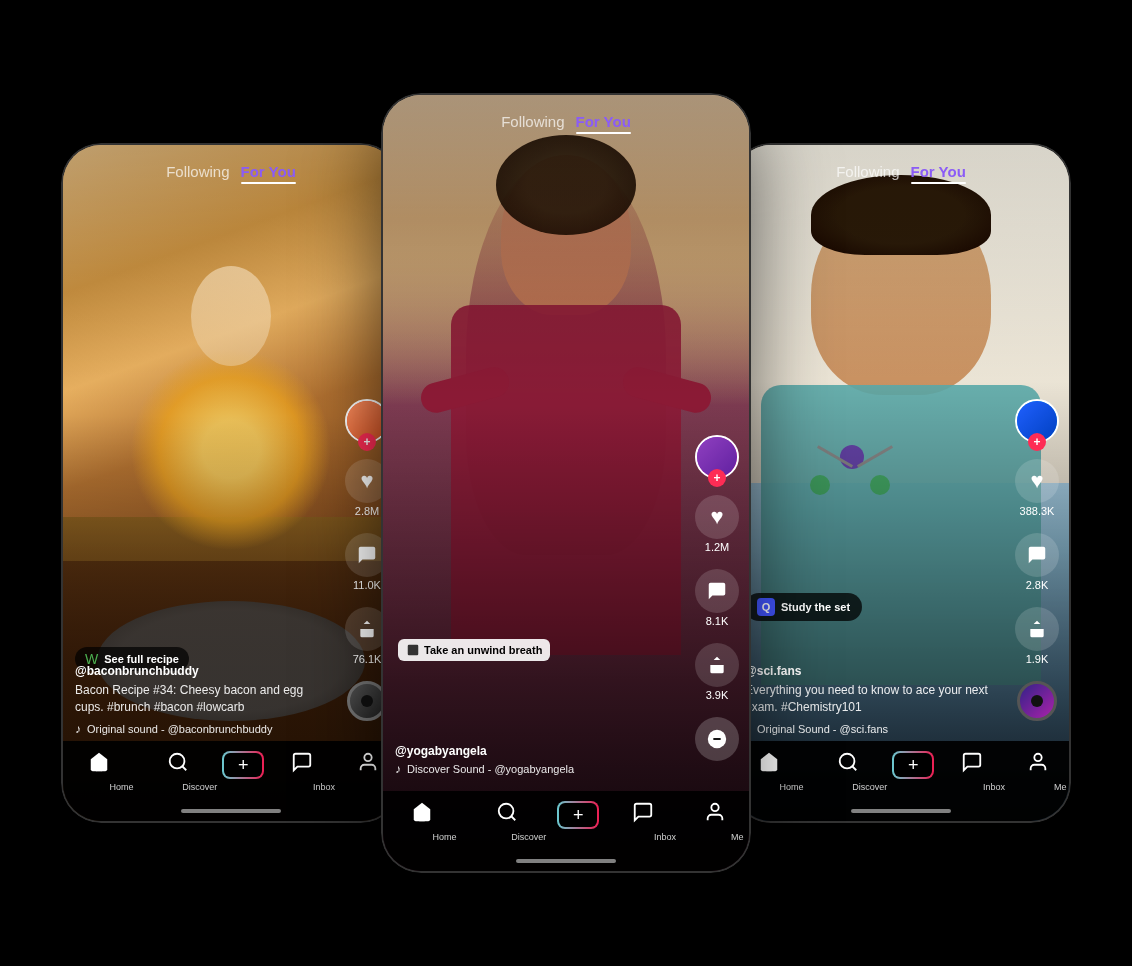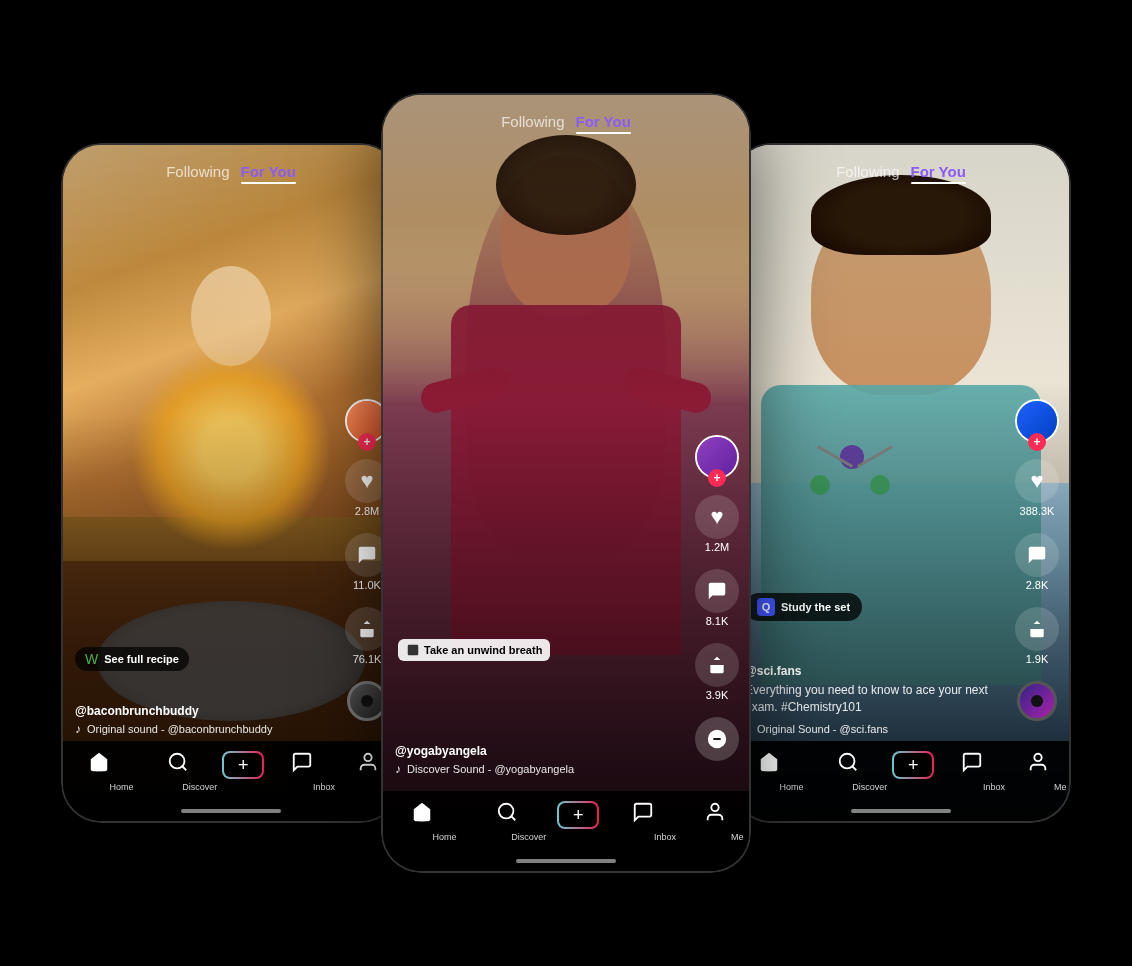--- a/index.html
+++ b/index.html
@@ -394,20 +394,21 @@
         </div>
       </div>
 
       <div class="badge">
         <span style="font-size:14px;color:#4CAF50;">W</span>
         <span class="badge-text">See full recipe</span>
       </div>
 
       <div class="bottom-content">
         <div class="username">@baconbrunchbuddy</div>
+        <div class="description">Bacon Recipe #34: Cheesy bacon and egg cups. #brunch #bacon #lowcarb</div>
         <div class="sound-row">
           <span class="sound-icon">♪</span>
           <span>Original sound - @baconbrunchbuddy</span>
         </div>
       </div>
 
       <div class="bottom-nav">
         <div class="nav-item">
           <span class="nav-icon">
             <svg width="22" height="22" viewBox="0 0 24 24" fill="white">

